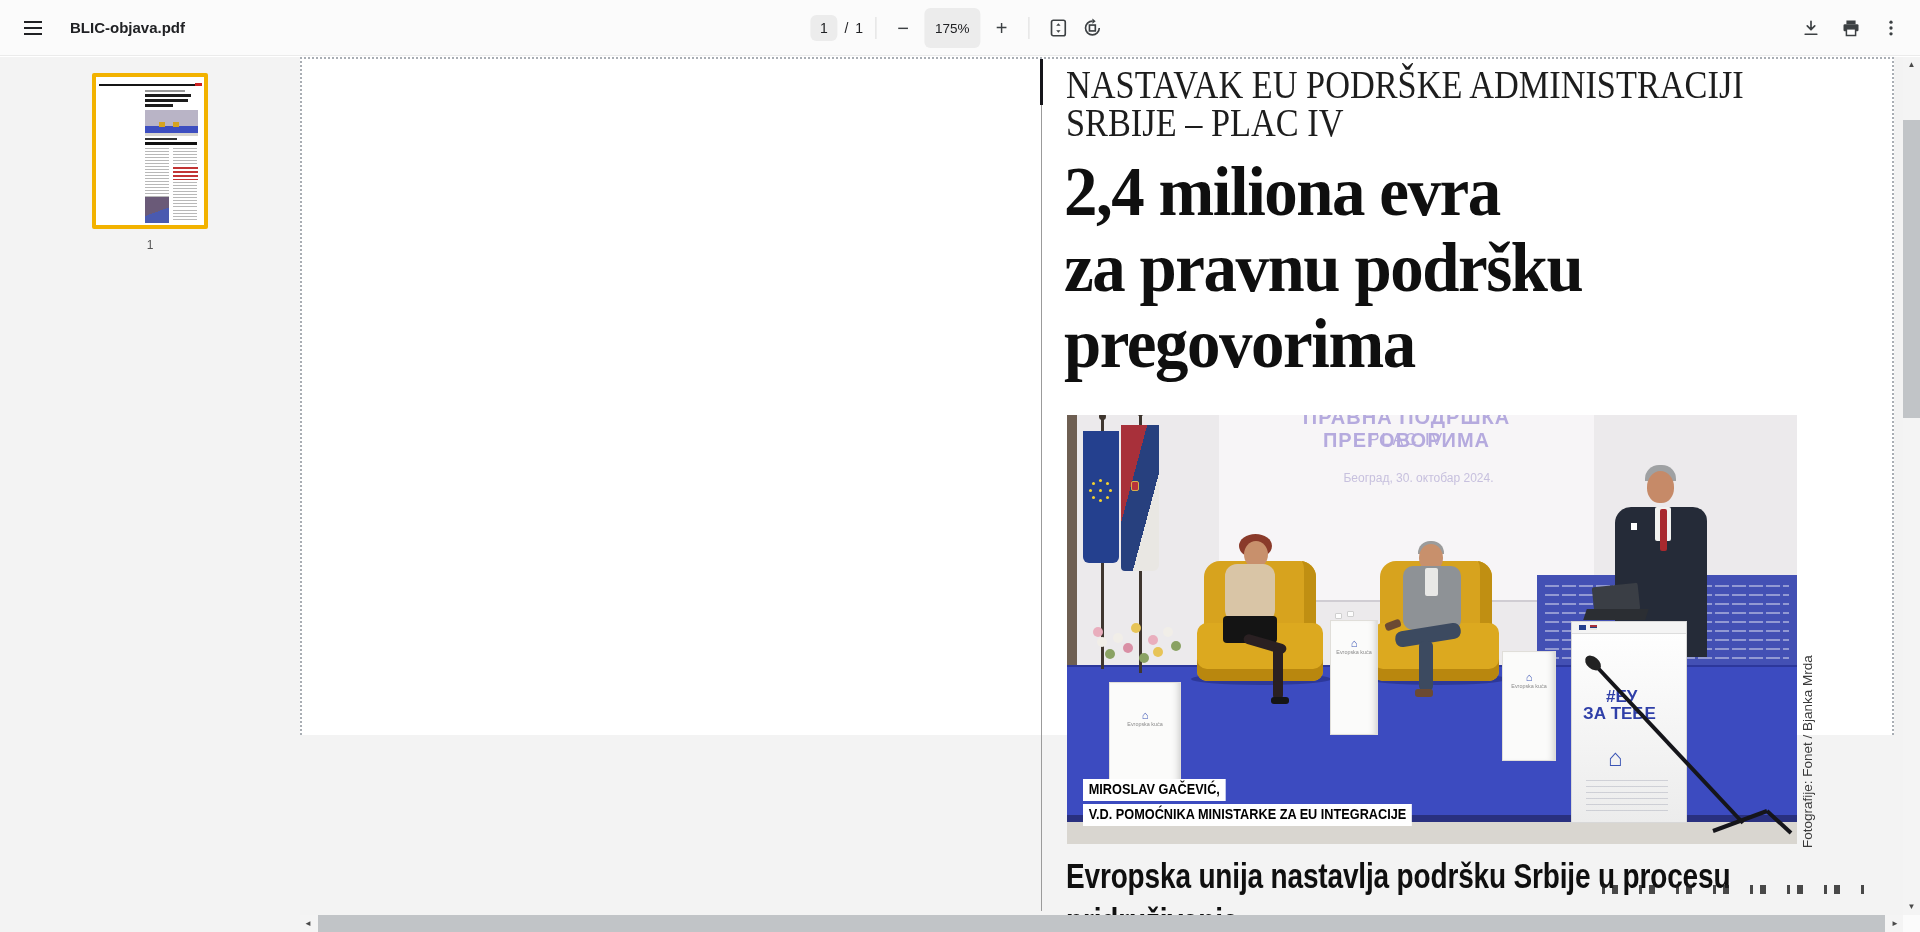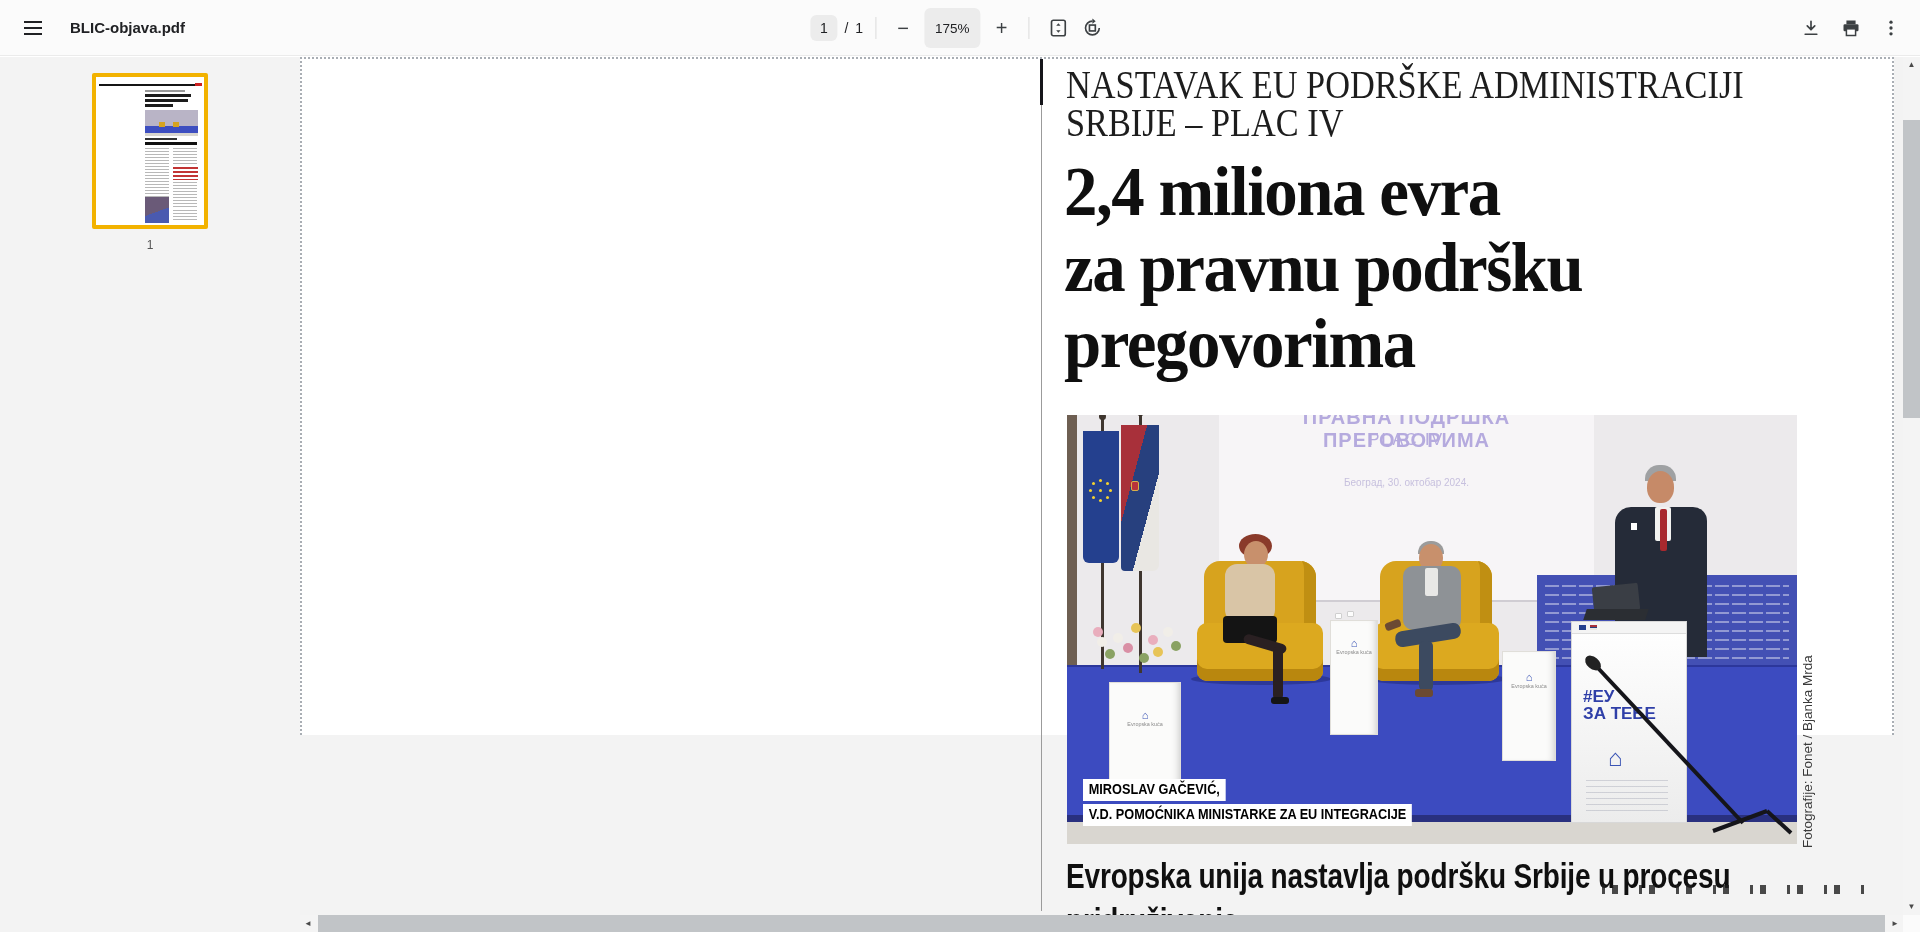--- a/index.html
+++ b/index.html
@@ -52,21 +52,21 @@
   .subhead { position:absolute; left:764px; font-weight:bold; font-size:35px; color:#0f0f0f; letter-spacing:-0.2px; transform:scaleX(.8); transform-origin:left top; white-space:nowrap; }
   .credit-vertical { position:absolute; left:1498px; top:603px; height:186px; writing-mode:vertical-rl; transform:rotate(180deg); font-size:13.5px; color:#3a3a3a; white-space:nowrap; }
   .cutoff-frags { position:absolute; left:1300px; top:826px; width:268px; height:9px; overflow:hidden; background:repeating-linear-gradient(90deg,#1d1d1d 0 3px, transparent 3px 10px, #1d1d1d 10px 16px, transparent 16px 37px); opacity:.8; }
 
   
   .photo { position:absolute; left:765px; top:356px; width:730px; height:429px; background:#eceaec; overflow:hidden; }
   .ph-door { position:absolute; left:0; top:0; width:10px; height:252px; background:#6e5f52; }
   .ph-screen { position:absolute; left:152px; top:0; width:375px; height:187px; background:#f7f5f7; border-bottom:2px solid #d0cdd3; text-align:center; }
   .screen-l1 { position:absolute; left:0; top:-9px; width:100%; font-size:20px; font-weight:bold; color:#b5aade; letter-spacing:1px; }
   .screen-l2 { position:absolute; left:0; top:16px; width:100%; font-size:16px; color:#b5aade; letter-spacing:2px; }
-  .screen-l3 { position:absolute; left:0; top:56px; width:100%; font-size:10px; color:#c7c0de;margin-top:6px; }
+  .screen-l3 { position:absolute; left:12px; top:56px; width:100%; font-size:12px; color:#c7c0de; }
   .ph-bluepanel { position:absolute; left:470px; top:160px; width:260px; height:247px; background:#4350b4; }
   .panel-rows { position:absolute; left:8px; top:10px; right:8px; height:160px;
      background: repeating-linear-gradient(90deg, rgba(67,80,180,0) 0 14px, rgba(67,80,180,.95) 14px 17px),
                  repeating-linear-gradient(180deg, rgba(255,255,255,.42) 0 2px, transparent 2px 9px); }
   .ph-carpet { position:absolute; left:0; top:250px; width:730px; height:157px; background:#3c4bc0; border-top:2px solid #2c379b; }
   .ph-stage-edge { position:absolute; left:0; top:400px; width:730px; height:7px; background:#29307f; }
   .ph-floor { position:absolute; left:0; top:407px; width:730px; height:22px; background:#d9d6d0; }
   .pole { position:absolute; width:3px; background:#3f362f; }
   .pole i { position:absolute; left:-2px; top:-6px; width:7px; height:7px; border-radius:50%; background:#3f362f; }
   .flag-eu { position:absolute; left:16px; top:16px; width:36px; height:132px; background:#24408e; border-radius:0 0 6px 6px; }
@@ -108,21 +108,21 @@
   .s-head { left:580px; top:56px; width:27px; height:32px; border-radius:50% 50% 46% 46%; background:#c68a68; }
   .s-shirt { left:588px; top:92px; width:16px; height:34px; border-radius:2px; background:#f2f2f0; }
   .s-tie { left:593px; top:94px; width:7px; height:42px; border-radius:2px; background:#a8292e; }
   .s-pocket { left:564px; top:108px; width:6px; height:7px; background:#fff; }
   .podium { position:absolute; left:504px; top:206px; width:116px; height:202px; background:linear-gradient(180deg,#ffffff,#ececec); border:1px solid #d8d8d8; z-index:4; }
   .podium-band { position:absolute; left:0; top:0; width:100%; height:12px; background:#f4f4f4; border-bottom:1px solid #ddd; }
   .podium-band i { position:absolute; top:3px; width:7px; height:5px; }
   .pb-eu { left:7px; background:#24408e; }
   .pb-rs { left:18px; background:linear-gradient(180deg,#a8303a 0 33%, #27407e 33% 66%, #e9e7e3 66%); }
   .podium-tag { position:absolute; left:11px; top:66px; color:#2f3fa8; font-weight:bold; line-height:17px; }
-  .podium-tag .l1 { font-size:17px; }
+  .podium-tag .l1 { font-size:17px;margin-left:23px; }
   .podium-tag .l2 { font-size:17px; }
   .podium-house { position:absolute; left:36px; top:122px; font-size:24px; color:#3b55b5; font-weight:bold; }
   .podium-lines { position:absolute; left:14px; top:158px; width:82px; height:36px; background:repeating-linear-gradient(180deg, rgba(110,115,140,.5) 0 1.5px, transparent 1.5px 6px); opacity:.5; }
   .laptop-base { position:absolute; left:518px; top:194px; width:62px; height:11px; background:#2b2e33; transform:skewX(-18deg); z-index:5; }
   .laptop-screen { position:absolute; left:526px; top:170px; width:46px; height:27px; background:#3a3e45; transform:rotate(-6deg); z-index:5; border-radius:2px; }
   .mic-svg { position:absolute; left:0; top:0; z-index:7; }
   .photo-cap { position:absolute; left:16px; background:#fff; padding:1px 7px 3px; font-weight:bold; font-size:15.5px; color:#000; white-space:nowrap; transform:scaleX(.82); transform-origin:left top; z-index:8; }
   .cap1 { top:364px; }
   .cap2 { top:389px; }
 

